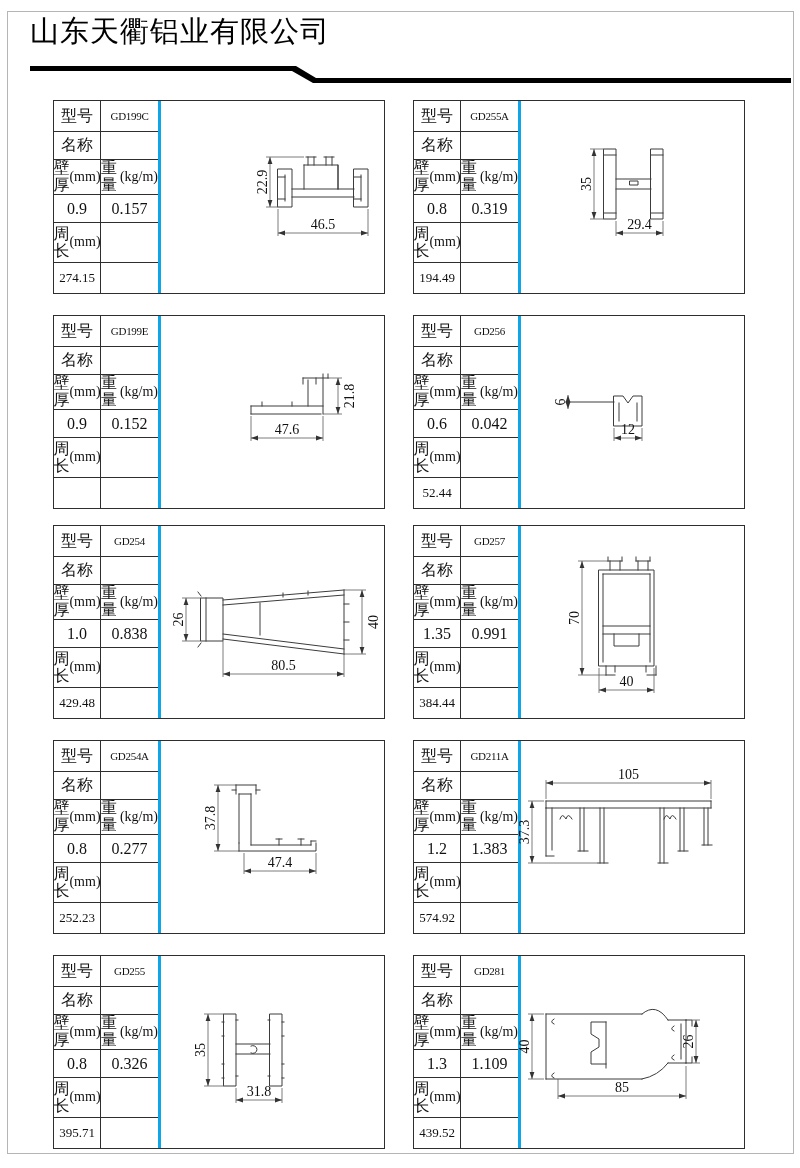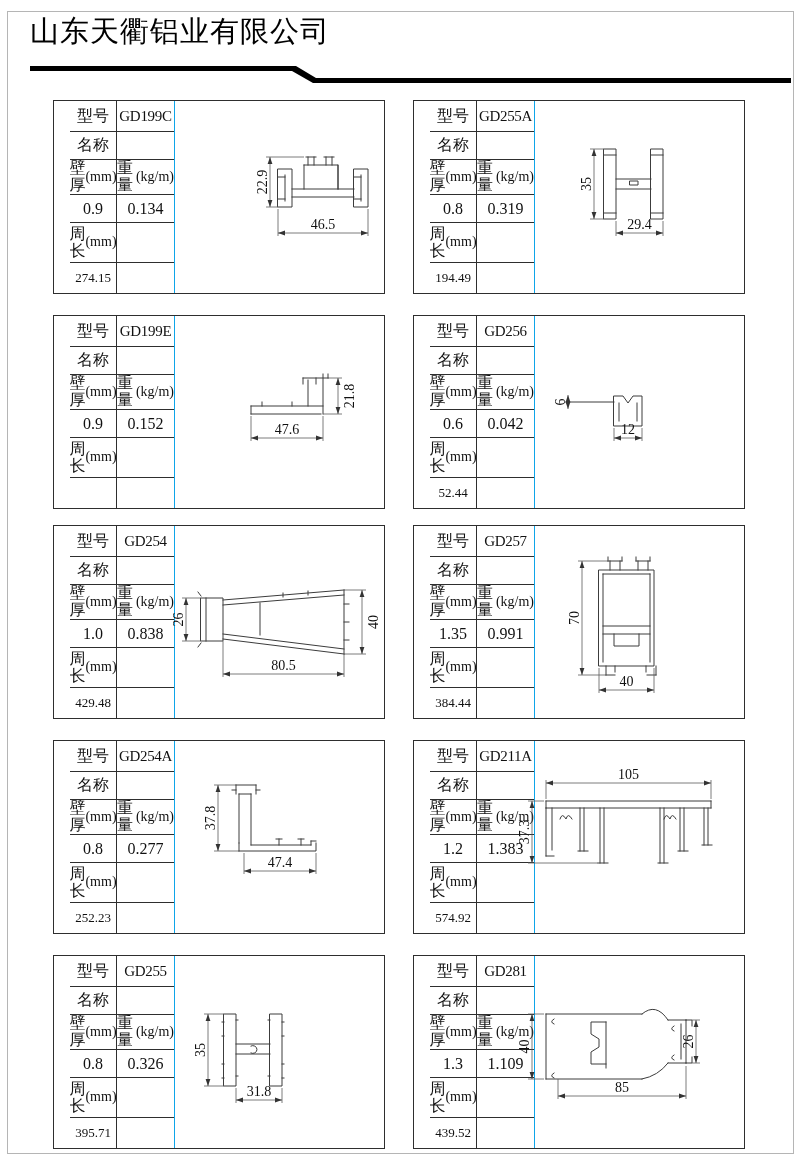--- a/index.html
+++ b/index.html
@@ -1,28 +1,28 @@
 <!DOCTYPE html>
 <html><head>
 <meta charset="utf-8">
 <style>
   html,body{margin:0;padding:0;background:#fff}
   body{width:800px;height:1168px;position:relative;font-family:"Liberation Serif","DejaVu Serif",serif;color:#111}
   .page-frame{position:absolute;left:7px;top:11px;width:785px;height:1141px;border:1px solid #b5b5b5}
   .title{position:absolute;left:30px;top:12px;font-size:29px;color:#000;white-space:nowrap;font-weight:400;letter-spacing:1px}
   .rule{position:absolute;left:0;top:0;width:800px;height:100px;pointer-events:none}
   .cell{position:absolute;width:330px;height:192px;border:1px solid #2e2e2e;background:#fff}
-  .ptable{position:absolute;left:16px;top:0;width:104px;height:100%;border-right:1px solid #0ea5e9;display:grid;grid-template-columns:47px 1fr;grid-template-rows:31px 28px 35px 28px 40px 1fr}
+  .ptable{position:absolute;left:0;top:0;width:104px;height:100%;border-right:3px solid #0ea5e9;display:grid;grid-template-columns:47px 1fr;grid-template-rows:31px 28px 35px 28px 40px 1fr}
   .tc{border-bottom:1px solid #2e2e2e;display:flex;align-items:center;justify-content:center;font-size:16px;overflow:hidden}
   .tc.c1{border-right:1px solid #2e2e2e}
   .tc.last{border-bottom:none}
   .two{flex-direction:row;line-height:1.05}
   .unit{font-size:14px}
   .peri{font-size:13px}
-  .model{font-size:15px;letter-spacing:-0.3px}
+  .model{font-size:11px;letter-spacing:-0.3px}
   .draw{position:absolute;left:104px;top:0;width:226px;height:192px}
   .prof{stroke:#3c3c3c;stroke-width:1;fill:none;stroke-linecap:square;stroke-linejoin:miter}
   .dl,.el{stroke:#5a5a5a;stroke-width:0.8;fill:none}
   .ah{fill:#333;stroke:none}
   .dt{font-family:"Liberation Serif","DejaVu Serif",serif;font-size:14px;fill:#111}
 </style>
 </head>
 <body>
 
 <div class="page-frame"></div>
@@ -39,21 +39,21 @@
     <div class="tc"></div>
     <div class="tc c1 two">
       <span>壁厚</span>
       <span class="unit">(mm)</span>
     </div>
     <div class="tc two">
       <span>重量</span>
       <span class="unit">(kg/m)</span>
     </div>
     <div class="tc c1">0.9</div>
-    <div class="tc">0.134</div>
+    <div class="tc">0.157</div>
     <div class="tc c1 two">
       <span>周长</span>
       <span class="unit">(mm)</span>
     </div>
     <div class="tc"></div>
     <div class="tc c1 last peri">274.15</div>
     <div class="tc last"></div>
   </div>
 
   <svg class="draw" viewBox="0 0 226 192">

